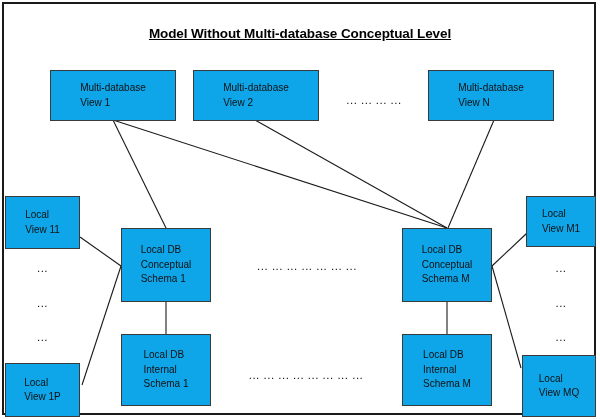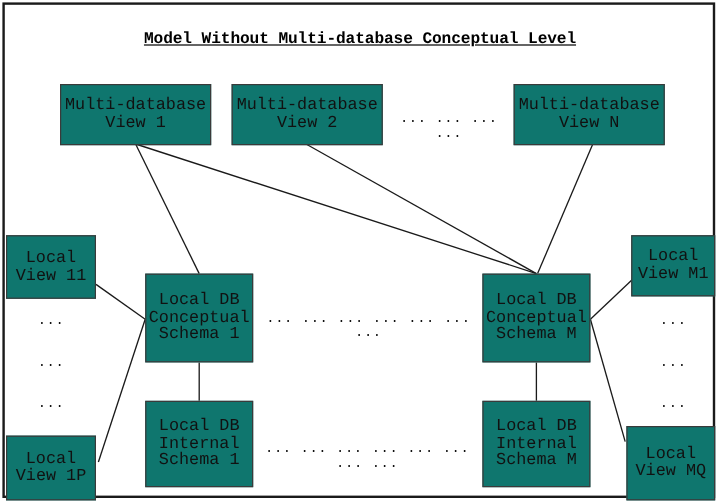--- a/index.html
+++ b/index.html
@@ -5,21 +5,21 @@
   html, body {
     margin: 0;
     padding: 0;
     background: #ffffff;
   }
   #canvas {
     position: relative;
     width: 600px;
     height: 419px;
     background: #ffffff;
-    font-family: Liberation Mono, monospace;
+    font-family: Liberation Sans, sans-serif;
     overflow: hidden;
   }
   .outer-frame {
     position: absolute;
     left: 2px;
     top: 2px;
     width: 594px;
     height: 413px;
     border: 2px solid #1a1a1a;
     box-sizing: border-box;
@@ -33,26 +33,26 @@
     font-size: 13.5px;
     font-weight: bold;
     color: #000000;
     text-decoration: underline;
     letter-spacing: -0.1px;
   }
   .node {
     position: absolute;
     box-sizing: border-box;
     border: 1.5px solid #3a3a3a;
-    background: #0f766e;
+    background: #0ea5e9;
     display: flex;
     align-items: center;
     justify-content: center;
-    text-align: center;
-    font-size: 14px;
+    text-align: left;
+    font-size: 10px;
     line-height: 14.5px;
     color: #111111;
     white-space: pre-line;
     z-index: 3;
   }
   .ellipsis {
     position: absolute;
     font-size: 11.5px;
     line-height: 12px;
     color: #111111;

